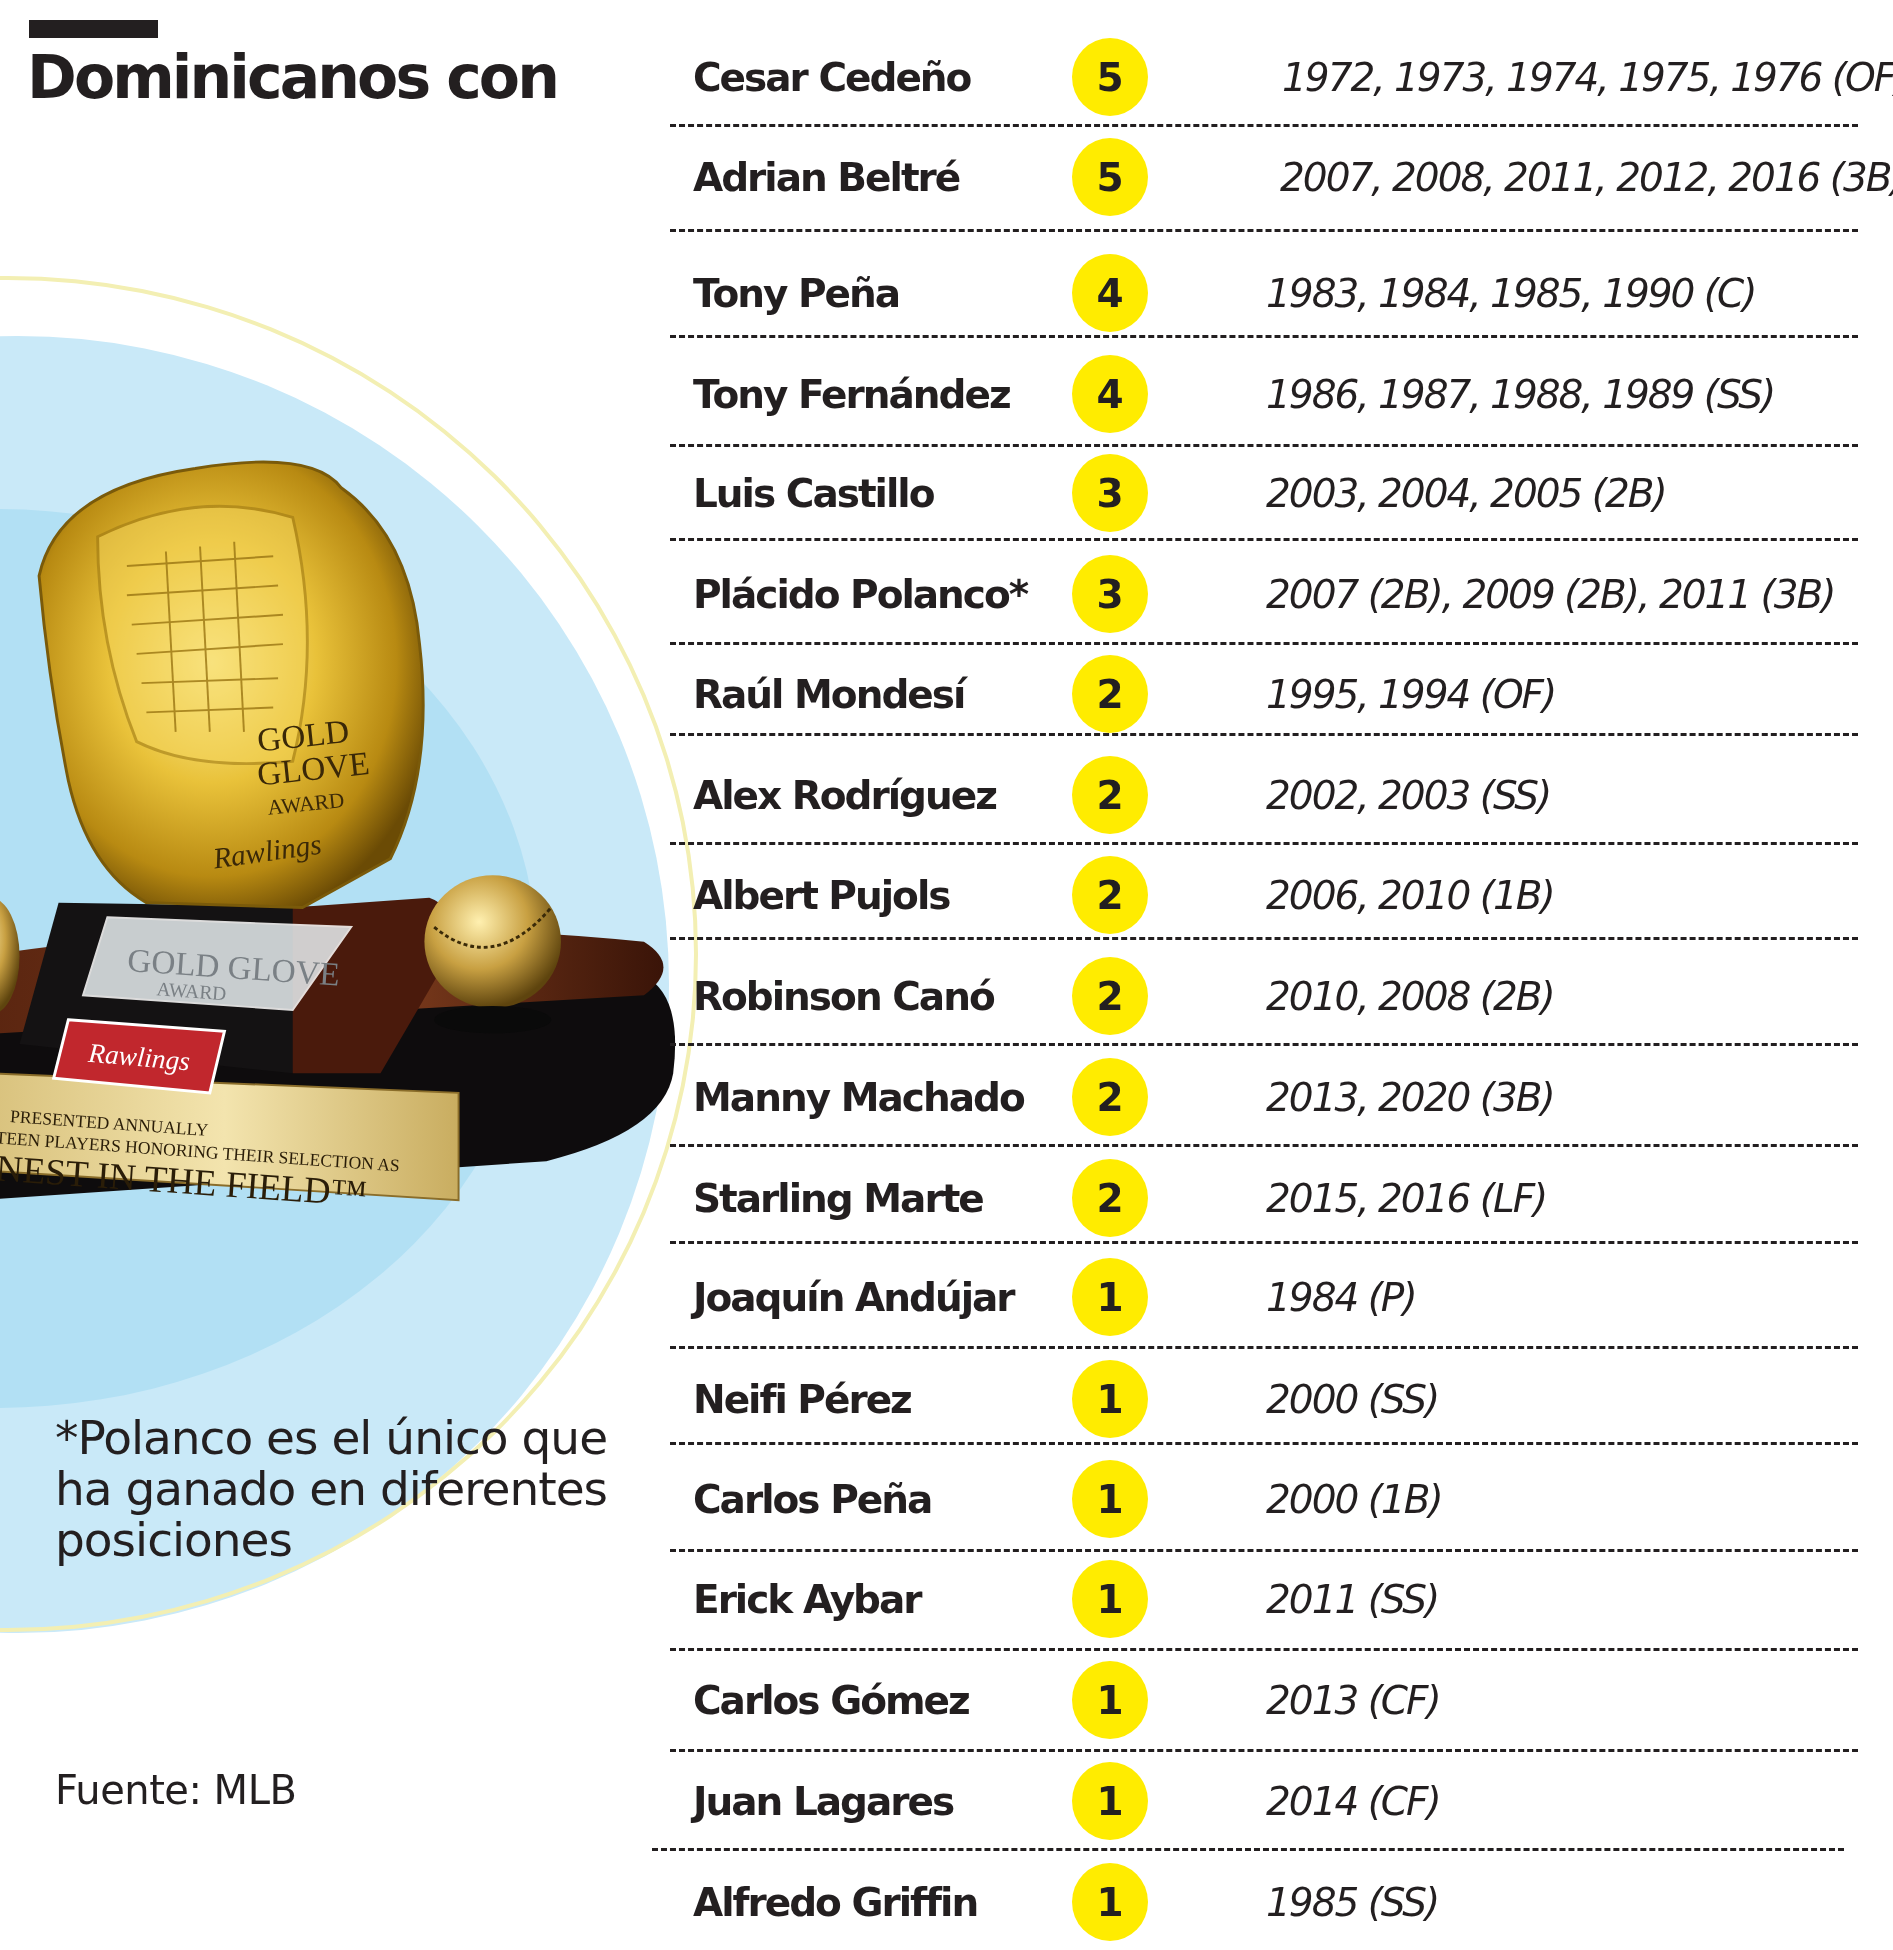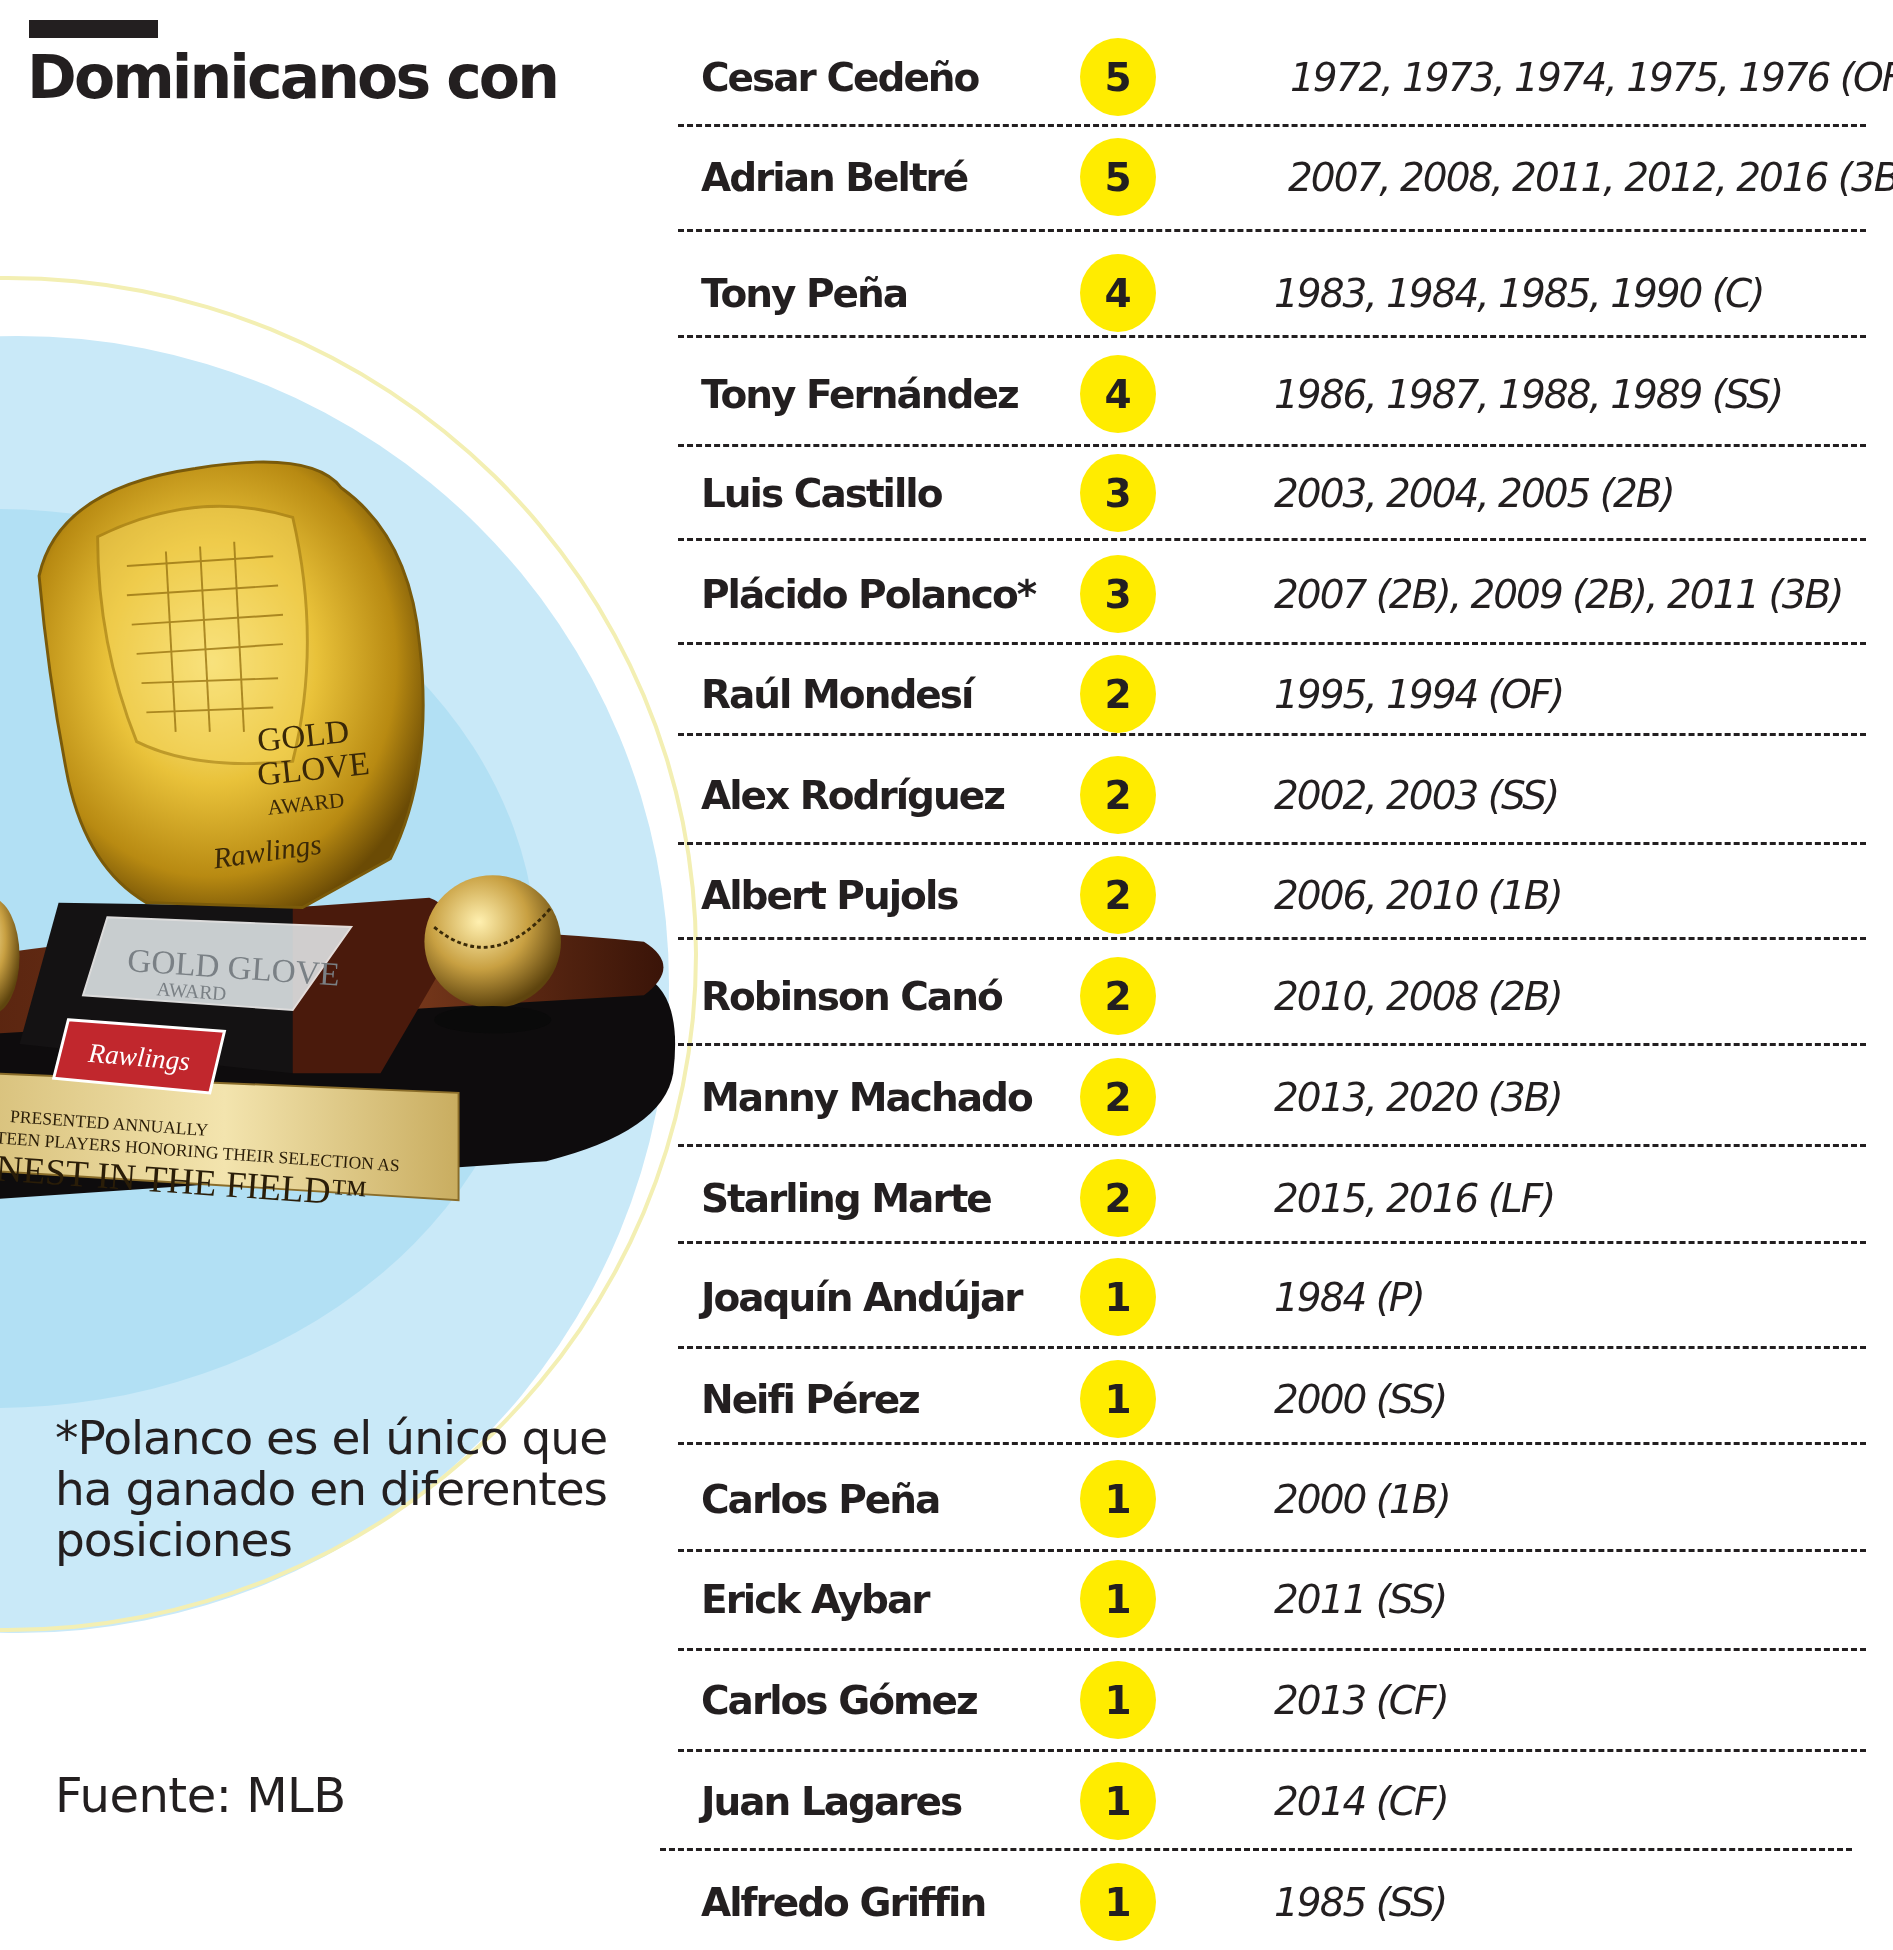--- a/index.html
+++ b/index.html
@@ -15,24 +15,24 @@
   .title-bar { position:absolute; left:29px; top:19.5px; width:129px; height:18.5px; background:#231f20; }
   .title { position:absolute; left:27px; top:39px; margin:0; font-family:"DejaVu Sans", sans-serif;
            font-weight:bold; font-size:60px; line-height:76px; letter-spacing:-2.9px; color:#231f20; }
 
   
   .trophy { position:absolute; left:0; top:449px; width:683px; height:878px; }
 
   .footnote { position:absolute; left:55px; top:1412px; width:585px; font-family:"DejaVu Sans", sans-serif;
               font-size:47px; line-height:51px; letter-spacing:-1px; color:#231f20; }
   .source { position:absolute; left:55px; top:1767px; font-family:"DejaVu Sans", sans-serif;
-            font-size:48px; letter-spacing:-0.5px; color:#231f20; }
+            font-size:40px; letter-spacing:-0.5px; color:#231f20; }
 
   
-  .rows { position:absolute; left:12px; top:0; width:1596px; height:1950px; }
+  .rows { position:absolute; left:4px; top:0; width:1596px; height:1950px; }
   .row { position:absolute; left:0; width:1894px; }
   .name { position:absolute; left:689px; font-family:"DejaVu Sans", sans-serif; font-weight:bold;
           font-size:39px; letter-spacing:-2px; color:#231f20; white-space:nowrap; transform:translateY(-50%); }
   .badge { position:absolute; left:1068px; width:76px; height:78px; border-radius:50%;
            background:#ffec00; transform:translateY(-50%); display:flex; align-items:center; justify-content:center;
            font-family:"DejaVu Sans", sans-serif; font-weight:bold; font-size:39px; color:#231f20; }
   .years { position:absolute; font-family:"DejaVu Sans", sans-serif; font-style:italic; font-size:39px;
            letter-spacing:-2px; color:#231f20; white-space:nowrap; transform:translateY(-50%); }
   .divider { position:absolute; left:666px; width:1188px; height:0; border-top:3.9px dashed #231f20; }
 </style>

